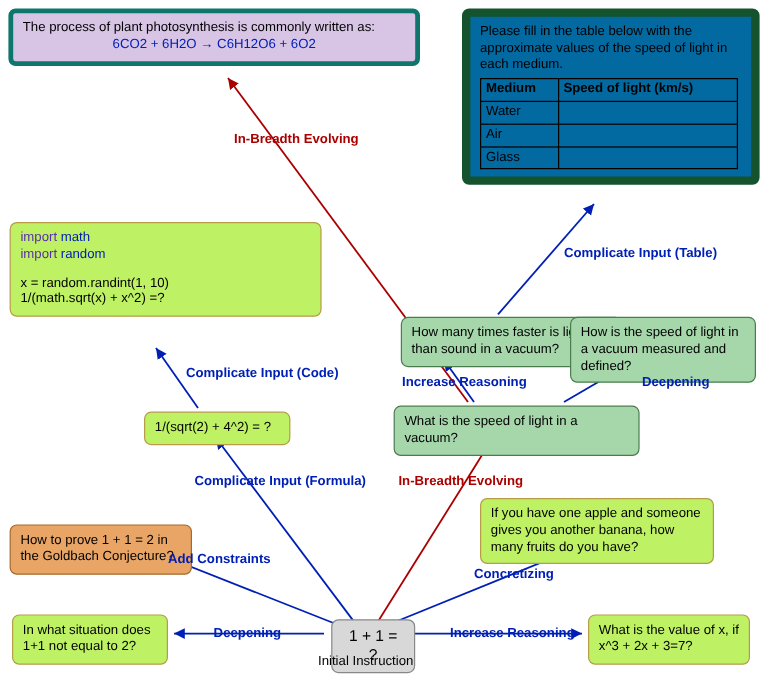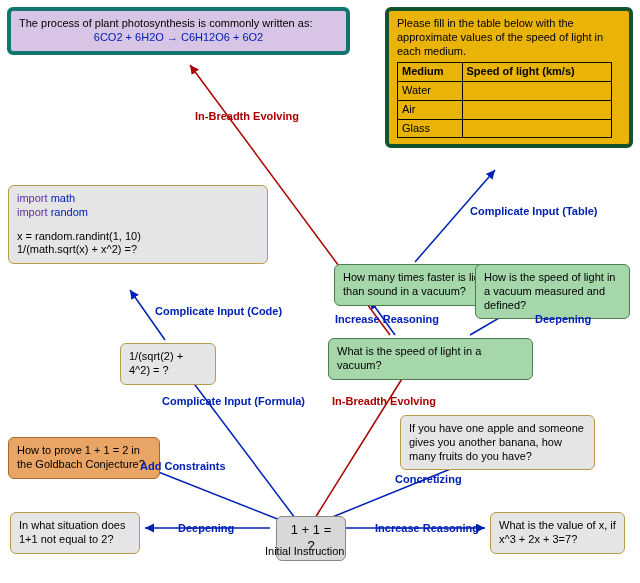--- a/index.html
+++ b/index.html
@@ -12,23 +12,23 @@
     background: #fff;
   }
   .box {
     position: absolute;
     border-radius: 6px;
     padding: 6px 8px;
     box-sizing: border-box;
     line-height: 1.25;
   }
   .purple-box { background: #d8c4e5; border: 4px solid #0f766e; }
-  .green-box  { background: #eab308; border: 4px solid #14532d; }
+  .green-box  { background: #0369a1; border: 7px solid #14532d; }
   .green-mid  { background: #a6d7ab; border: 1px solid #4a7c4e; }
-  .yellow-box { background: #e5e5e5; border: 1px solid #b79b48; }
+  .yellow-box { background: #bef264; border: 1px solid #b79b48; }
   .orange-box { background: #e8a565; border: 1px solid #a66a2e; }
   .grey-box   { background: #d8d8d8; border: 1px solid #888; font-size: 13px; text-align:center; padding:5px 10px;}
   table.spd { border-collapse: collapse; margin-top:4px; width: 215px; }
   table.spd th, table.spd td { border:1px solid #000; padding:2px 4px; font-size:11px; text-align:left; }
   table.spd th { font-weight: bold; }
   .edge-label {
     position:absolute;
     font-size:11px;
     font-weight:bold;
     white-space:nowrap;
@@ -110,21 +110,21 @@
   <div><span class="kw-purple">import</span> <span class="kw-blue">random</span></div>
   <div style="height:10px;"></div>
   <div>x = random.randint(1, 10)</div>
   <div>1/(math.sqrt(x) + x^2) =?</div>
 </div>
 
 <div class="box green-mid" style="left:304px; top:264px; width:185px;margin-left:30px;">How many times faster is light than sound in a vacuum?</div>
 <div class="box green-mid" style="left:475px; top:264px; width:155px;">How is the speed of light in a vacuum measured and defined?</div>
 <div class="box green-mid" style="left:328px; top:338px; width:205px;">What is the speed of light in a vacuum?</div>
 
-<div class="box yellow-box" style="left:120px; top:343px; width:96px;">1/(sqrt(2) + 4^2) = ?</div>
+<div class="box yellow-box" style="left:120px; top:343px; width:122px;">1/(sqrt(2) + 4^2) = ?</div>
 
 <div class="box orange-box" style="left:8px; top:437px; width:152px;">How to prove 1 + 1 = 2 in the Goldbach Conjecture?</div>
 
 <div class="box yellow-box" style="left:400px; top:415px; width:195px;">If you have one apple and someone gives you another banana, how many fruits do you have?</div>
 
 <div class="box yellow-box" style="left:10px; top:512px; width:130px;">In what situation does 1+1 not equal to 2?</div>
 
 <div class="box yellow-box" style="left:490px; top:512px; width:135px;">What is the value of x, if x^3 + 2x + 3=7?</div>
 
 <div class="box grey-box" style="left:276px; top:516px; width:70px;">1 + 1 = ?</div>

